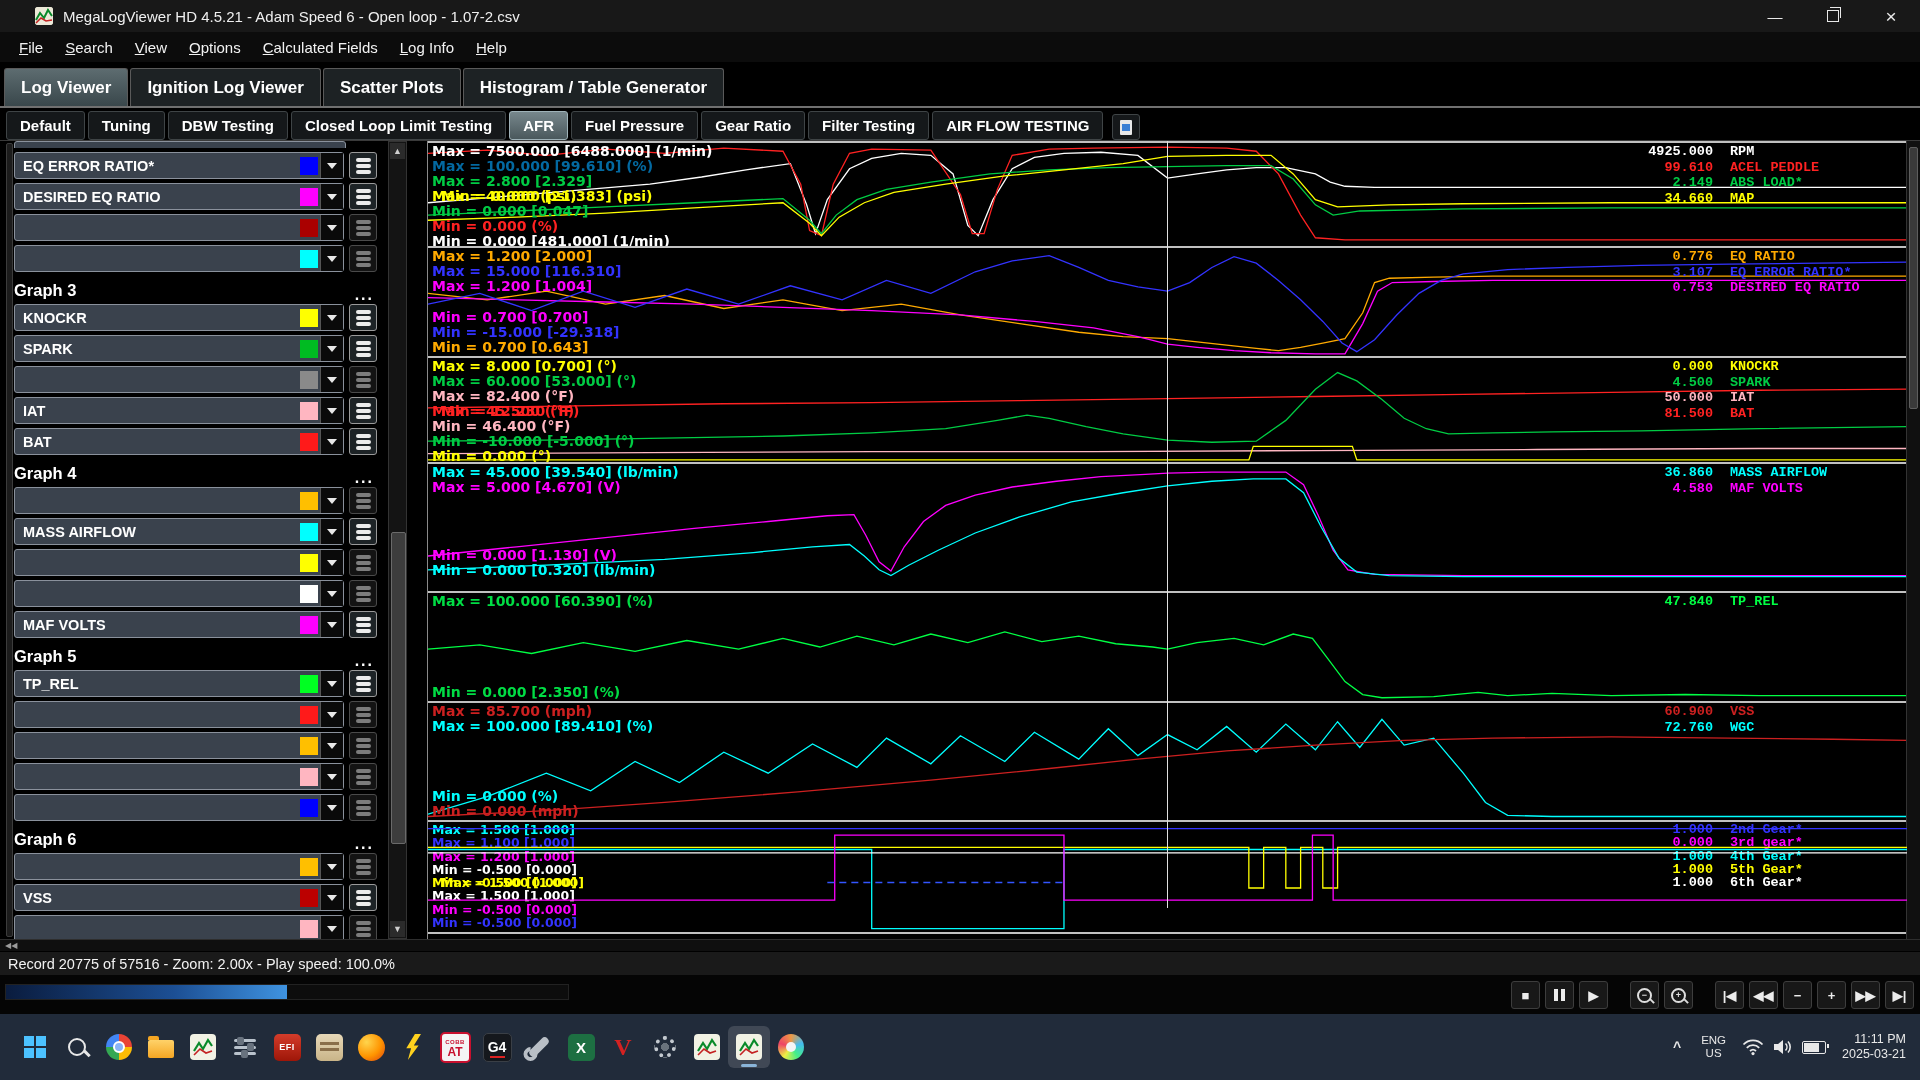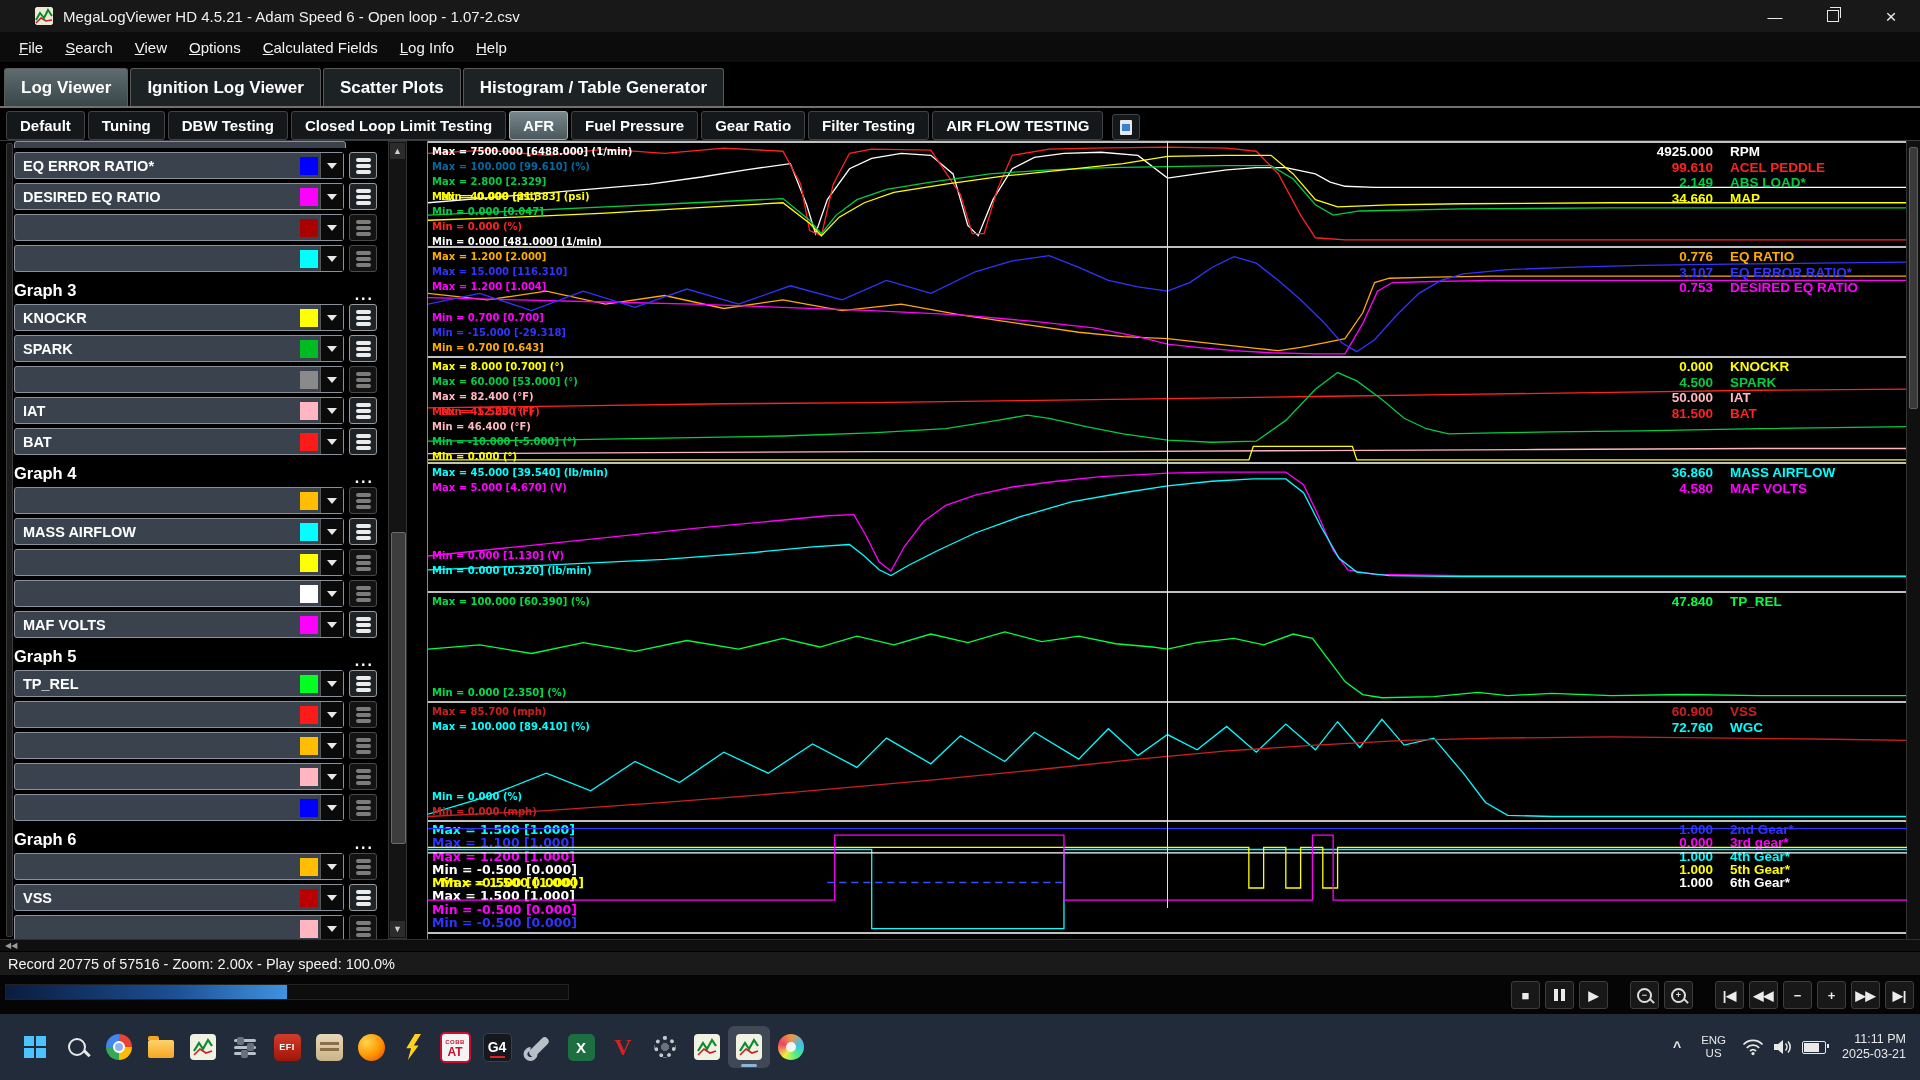--- a/index.html
+++ b/index.html
@@ -62,25 +62,25 @@
   .sb-thumb{position:absolute;left:2px;width:13px;top:390px;height:310px;background:#3d3d3d;border:1px solid #6a6a6a;border-radius:2px;}
 
   
   .chart{position:absolute;left:427px;top:0;width:1479px;border-left:1px solid #8a8a8a;border-right:1px solid #8a8a8a;box-sizing:content-box;}
   #panels{position:relative;}
   .panel{position:relative;background:#000;border-top:2px solid #c0c0c0;overflow:hidden;}
   .panel:first-child{border-top:2px solid #c0c0c0;}
   .curves{position:absolute;inset:0;width:100%;height:100%;}
   .labels{position:absolute;left:4px;z-index:3;}
   .labels.top{top:1px;} .labels.bottom{bottom:1px;}
-  .lab-line{font-size:10px;font-weight:bold;line-height:15px;white-space:nowrap;position:relative;font-family:"DejaVu Sans","Liberation Sans",sans-serif;}
+  .lab-line{font-size:14px;font-weight:bold;line-height:15px;white-space:nowrap;position:relative;font-family:"DejaVu Sans","Liberation Sans",sans-serif;}
   .panel.small .lab-line{font-size:12.5px;line-height:13.3px;}
   .lab-line .overlap{position:absolute;left:9px;top:0;}
   .rlabels{position:absolute;top:1px;right:4px;width:320px;z-index:3;}
-  .rrow{display:flex;font-size:13.5px;font-weight:bold;line-height:15.5px;font-family:Liberation Sans, sans-serif;}
+  .rrow{display:flex;font-size:13.5px;font-weight:bold;line-height:15.5px;font-family:Liberation Mono, monospace;}
   .panel.small .rrow{line-height:13.3px;}
   .rval{width:130px;text-align:right;}
   .rname{margin-left:17px;white-space:nowrap;}
   .panel .curves.over{z-index:4;}
   .cursor-line{position:absolute;left:739px;top:0;width:1px;height:767px;background:#e0e0e0;z-index:6;}
   .time-row{position:relative;height:28px;border-top:2px solid #c0c0c0;border-bottom:3px solid #00d5d5;background:#000;color:#00e0e8;font-size:13.5px;font-weight:bold;font-family:"DejaVu Sans","Liberation Sans",sans-serif;}
   .time-start{position:absolute;left:4px;top:5px;}
   .time-word{position:absolute;left:681px;top:5px;color:#f0f0f0;}
   .time-cursor-val{position:absolute;left:746px;top:5px;}
   .time-end{position:absolute;right:4px;top:5px;}

